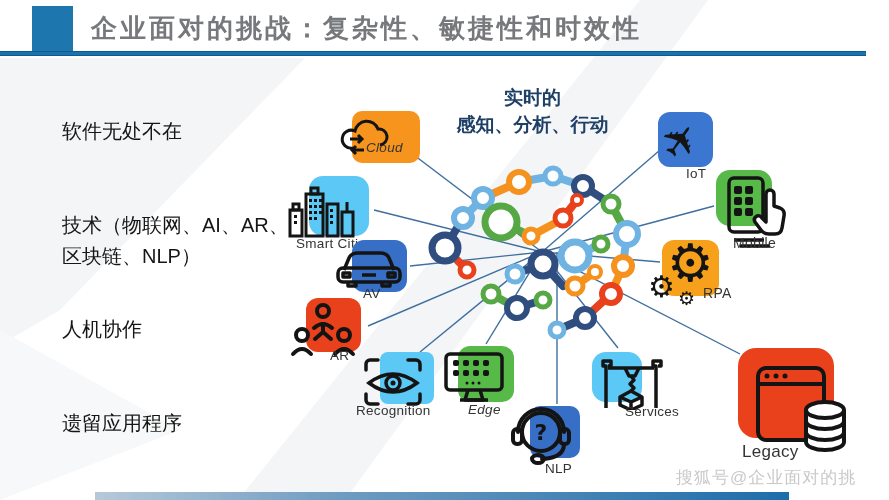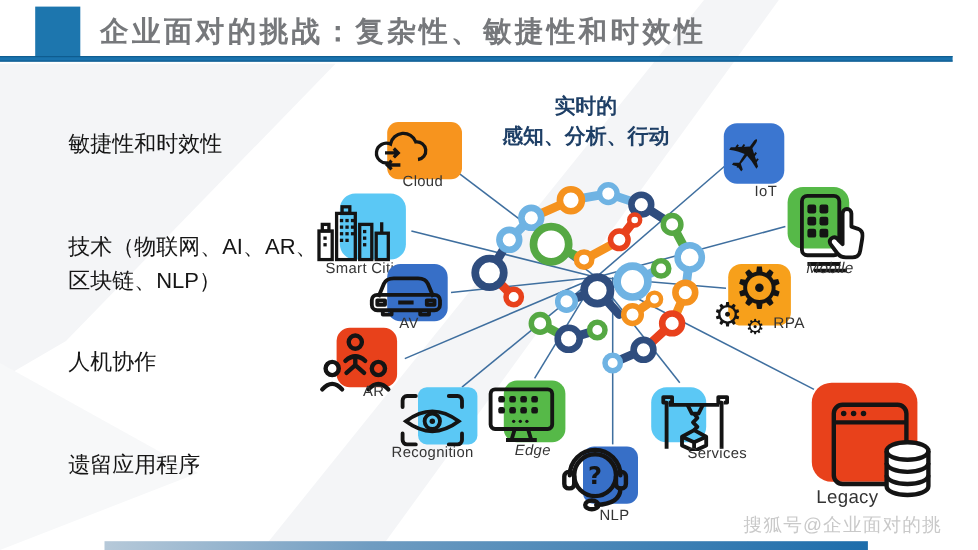--- a/index.html
+++ b/index.html
@@ -24,41 +24,41 @@
            font-weight:bold;font-size:19px;line-height:27px;}
   
   #rays,#brain{position:absolute;pointer-events:none;}
   #rays{left:0;top:0;}
   #brain{left:425px;top:152px;}
   
   .tile{position:absolute;border-radius:12px;}
   .isvg{position:absolute;}
   .ico-label{position:absolute;font-size:13.5px;color:#343434;letter-spacing:.3px;white-space:nowrap;}
   #tile-cloud{left:352px;top:111px;width:68px;height:52px;background:#f7941e;border-radius:10px;}
-  #lbl-cloud{left:366px;top:157px;}
+  #lbl-cloud{left:366px;top:140px;font-style:italic;}
   #tile-smart{left:309px;top:176px;width:60px;height:60px;background:#5bc8f5;border-radius:14px;}
   #lbl-smart{left:296px;top:236px;}
   #tile-av{left:352px;top:240px;width:55px;height:52px;background:#376fc7;}
   #lbl-av{left:363px;top:286px;}
   #tile-ar{left:306px;top:298px;width:55px;height:54px;background:#e8411b;}
   #lbl-ar{left:330px;top:348px;}
   #tile-rec{left:380px;top:352px;width:54px;height:52px;background:#5bc8f5;border-radius:8px;}
   #lbl-rec{left:356px;top:403px;}
   #tile-edge{left:458px;top:346px;width:56px;height:56px;background:#56b948;}
   #lbl-edge{left:468px;top:402px;font-style:italic;}
   #tile-nlp{left:530px;top:406px;width:50px;height:52px;background:#376fc7;border-radius:10px;}
   #lbl-nlp{left:545px;top:461px;}
   #tile-services{left:592px;top:352px;width:50px;height:50px;background:#5bc8f5;border-radius:14px;}
   #lbl-services{left:597px;top:404px;margin-left:28px;}
   #tile-legacy{left:738px;top:348px;width:96px;height:90px;background:#e8411b;border-radius:18px;}
   #lbl-legacy{left:742px;top:442px;font-size:17px;}
   #tile-rpa{left:662px;top:240px;width:57px;height:56px;background:#f7a01b;}
   #lbl-rpa{left:703px;top:285px;font-size:14px;}
   #tile-mobile{left:716px;top:170px;width:56px;height:56px;background:#56b948;border-radius:14px;}
-  #lbl-mobile{left:733px;top:235px;font-size:14px;font-style:italic;}
+  #lbl-mobile{left:733px;top:235px;font-size:14px;}
   #tile-iot{left:658px;top:112px;width:55px;height:55px;background:#3b76d0;}
   #lbl-iot{left:686px;top:166px;}
   .glyph{position:absolute;color:#141414;line-height:1;font-family:"DejaVu Sans",sans-serif;}
   #gear-big{left:667px;top:237px;font-size:52px;}
   #gear-med{left:648px;top:272px;font-size:30px;}
   #gear-sm{left:678px;top:289px;font-size:19px;}
   #plane{left:662px;top:119px;font-size:44px;transform:rotate(-55deg);}
   
   #watermark{position:absolute;left:676px;top:466px;font-size:17px;color:#c9c9c9;
              text-shadow:1px 1px 0 #ffffff;letter-spacing:1px;}
@@ -74,21 +74,21 @@
   <svg class="bgpoly" width="889" height="500">
     <polygon points="0,58 305,58 60,310 0,345" fill="#f4f5f7"></polygon>
     <polygon points="640,0 708,0 345,500 238,500" fill="#f4f5f7"></polygon>
     <polygon points="0,330 180,430 0,500" fill="#f7f8f9"></polygon>
   </svg>
 
   <div id="hdr-square"></div>
   <div id="page-title">企业面对的挑战：复杂性、敏捷性和时效性</div>
   <div id="hdr-line"></div>
 
-  <div class="chal" id="chal-0">敏捷性和时效性</div>
+  <div class="chal" id="chal-0">软件无处不在</div>
   <div class="chal" id="chal-2">人机协作</div>
   <div class="chal" id="chal-1">技术（物联网、AI、AR、区块链、NLP）</div>
   <div class="chal" id="chal-3">遗留应用程序</div>
 
   <div id="caption">
     <div>实时的</div>
     <div>感知、分析、行动</div>
   </div>
 
   <svg id="rays" width="889" height="500">

